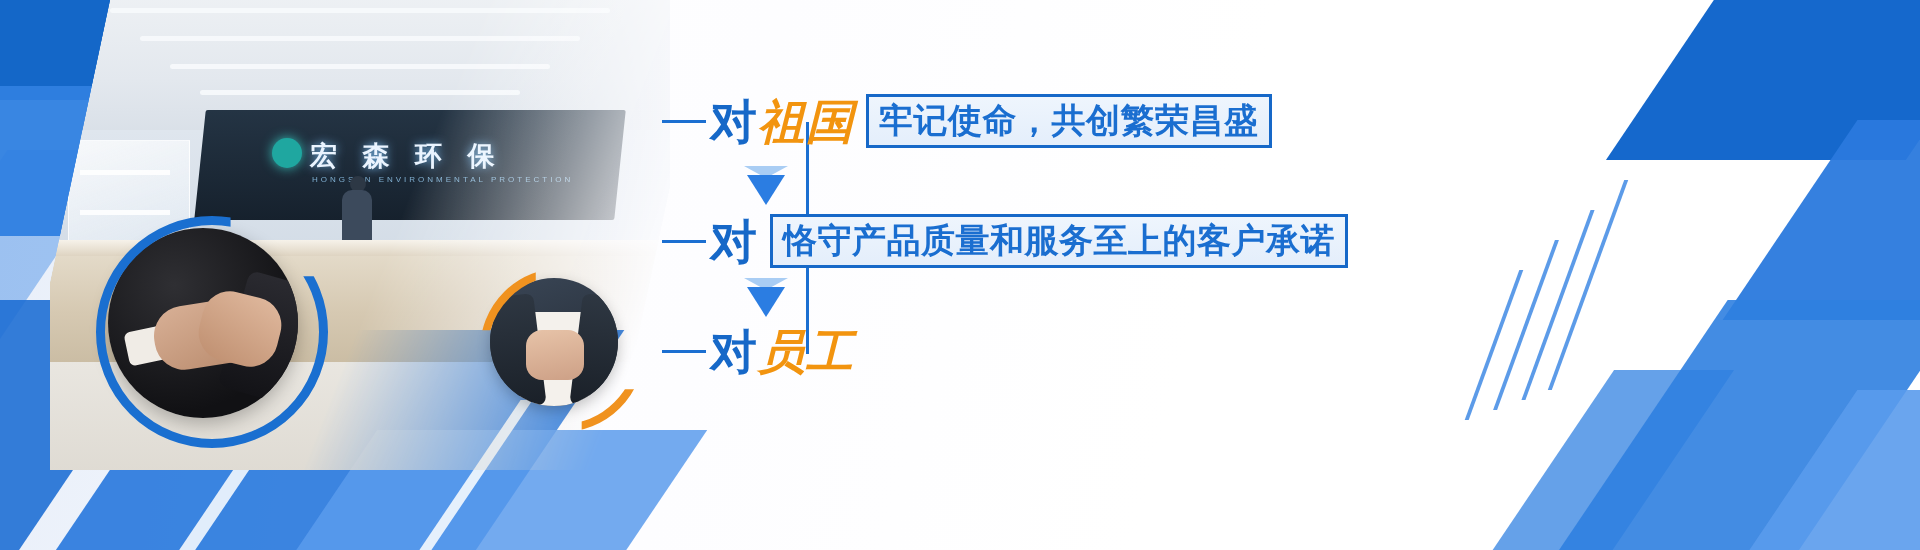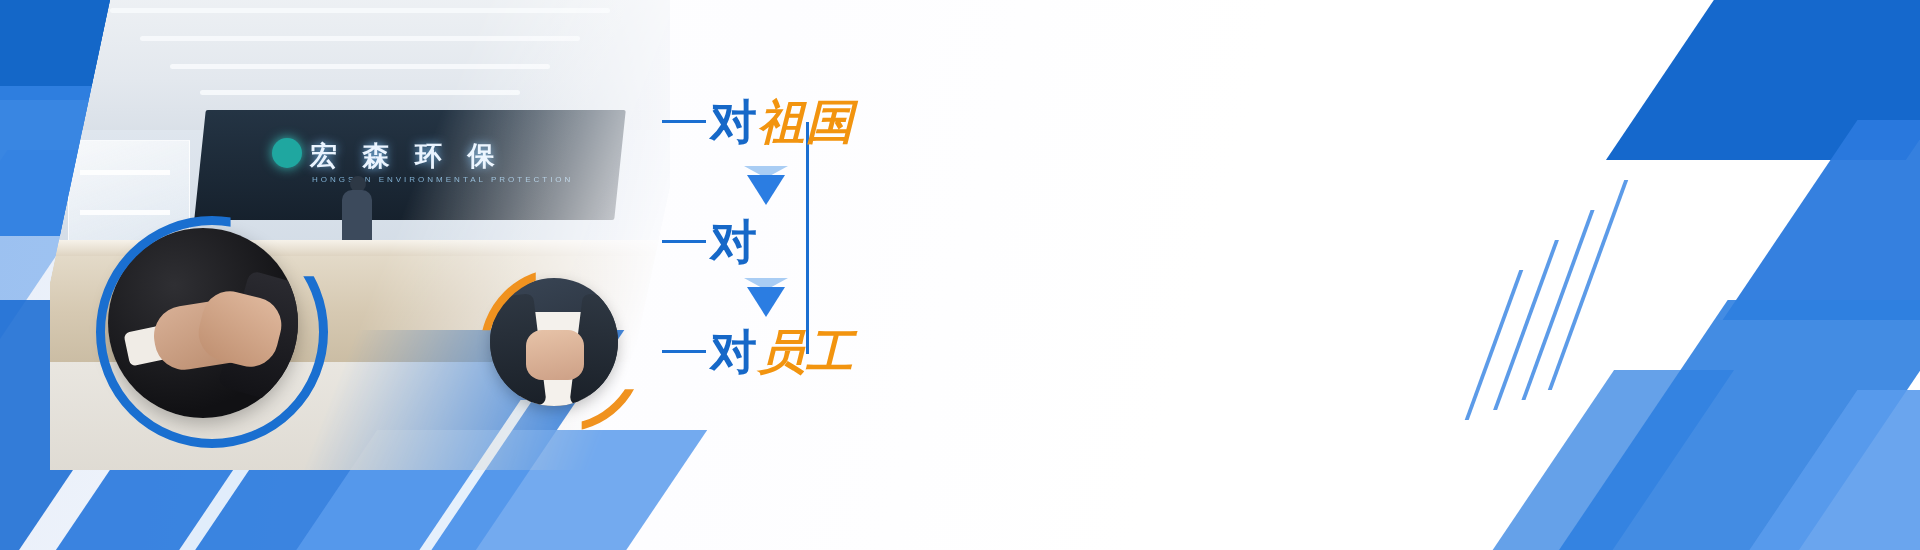--- a/index.html
+++ b/index.html
@@ -224,32 +224,34 @@
   <div class="content">
 
     <div class="rail"></div>
 
     <div class="row row1">
       <div class="tick"></div>
       <div class="label">
         <span class="kw-blue">对</span>
           <span class="kw-orange">祖国</span>
       </div>
+      <div class="box">牢记使命，共创繁荣昌盛</div>
     </div>
 
     <div class="arrow arrow1">
       <div class="tri-top"></div>
       <div class="tri-bot"></div>
     </div>
 
     <div class="row row2">
       <div class="tick"></div>
       <div class="label">
         <span class="kw-blue">对</span>
       </div>
+      <div class="box">恪守产品质量和服务至上的客户承诺</div>
     </div>
 
     <div class="arrow arrow2">
       <div class="tri-top"></div>
       <div class="tri-bot"></div>
     </div>
 
     <div class="row row3">
       <div class="tick"></div>
       <div class="label">

